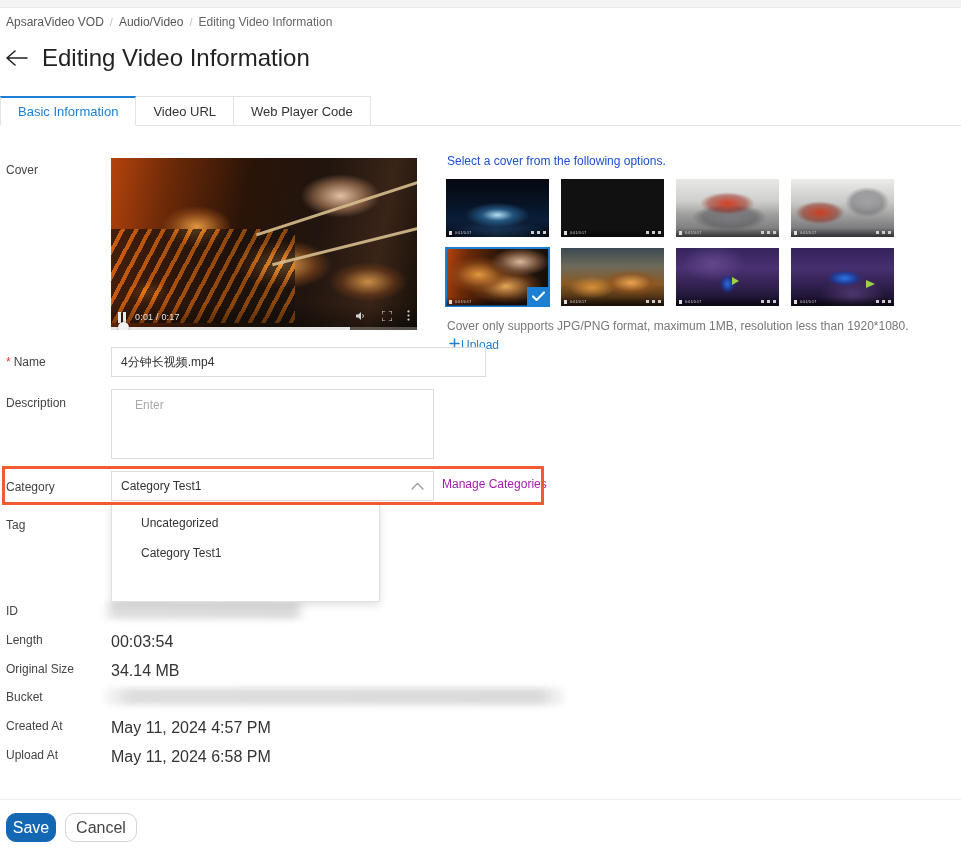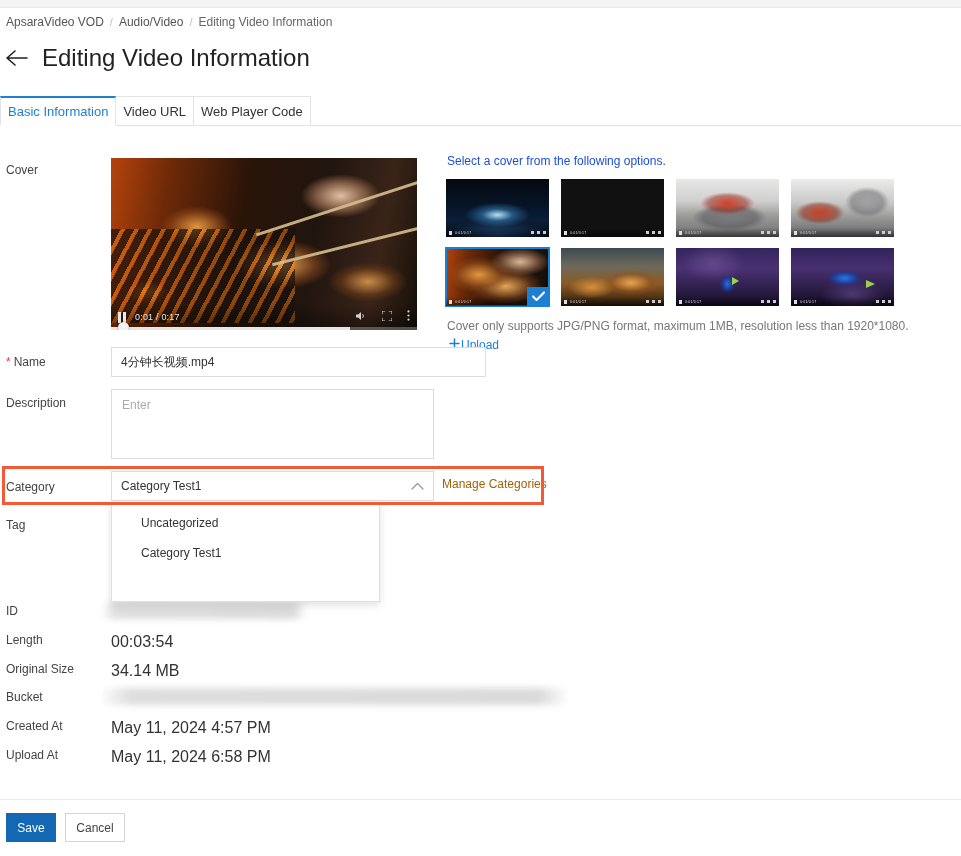--- a/index.html
+++ b/index.html
@@ -42,21 +42,21 @@
     font-size: 24px; font-weight: 400; color: #222222; line-height: 1;
   }
 
   
   .tabs {
     position: absolute; top: 97px; left: 0; width: 961px; height: 29px;
     border-bottom: 1px solid #e3e3e3;
     display: flex; align-items: flex-end;
   }
   .tab {
-    height: 29px; padding: 0 7px;
+    height: 29px; padding: 0 17px;
     display: flex; align-items: center; justify-content: center;
     font-size: 13px; color: #333333;
     background: #ffffff;
     border: 1px solid #e3e3e3; border-bottom: none;
     margin-right: -1px;
     cursor: pointer;
   }
   .tab.active {
     color: #1b7fd4;
     border-top: 2px solid #1b7fd4;
@@ -130,21 +130,21 @@
     width: 375px; height: 30px;
     border: 1px solid #dcdcdc; background: #fff;
     font-family: "Liberation Sans", sans-serif; font-size: 12px;
     color: #333; padding: 0 9px; outline: none;
   }
   .textarea-input {
     position: absolute; left: 111px; top: 389px;
     width: 323px; height: 70px;
     border: 1px solid #dcdcdc; background: #fff;
     font-family: "Liberation Sans", sans-serif; font-size: 12px;
-    color: #333; padding: 8px 10px; outline: none; resize: none;
+    color: #333; padding: 8px 23px; outline: none; resize: none;
   }
   .textarea-input::placeholder, .text-input::placeholder { color: #aaaaaa; }
 
   
   .select-box {
     position: absolute; left: 111px; top: 471px;
     width: 323px; height: 30px;
     border: 1px solid #dcdcdc; background: #fff;
     display: flex; align-items: center; padding: 0 9px;
     cursor: pointer; z-index: 6;
@@ -158,21 +158,21 @@
     border: 1px solid #e0e0e0; border-top: none;
     box-shadow: 0 3px 8px rgba(0,0,0,0.12);
     padding-top: 6px; z-index: 7;
   }
   .option-item {
     height: 30px; display: flex; align-items: center;
     padding-left: 29px; font-size: 12px; color: #333; cursor: pointer;
   }
   .manage-link {
     position: absolute; left: 442px; top: 477px;
-    font-size: 12px; color: #a16207; cursor: pointer; z-index: 6;
+    font-size: 12px; color: #a21caf; cursor: pointer; z-index: 6;
   }
   .red-highlight {
     position: absolute; left: 2px; top: 466px;
     width: 542px; height: 39px;
     border: 3px solid #f15a35; z-index: 8; pointer-events: none;
   }
 
   
   .cover-hint {
     position: absolute; left: 447px; top: 154px;
@@ -282,26 +282,26 @@
     filter: blur(3px);
   }
 
   
   .footer-sep {
     position: absolute; left: 0; top: 799px; width: 961px; height: 1px;
     background: #ececec;
   }
   .btn {
     position: absolute; top: 813px; height: 29px;
-    font-family: "Liberation Sans", sans-serif; font-size: 12px;
+    font-family: "Liberation Sans", sans-serif; font-size: 16px;
     display: flex; align-items: center; justify-content: center;
-    cursor: pointer; border-radius: 0;
+    cursor: pointer; border-radius: 10px;
   }
   .btn-save { left: 6px; width: 50px; background: #1467b3; color: #fff; border: 1px solid #1467b3; }
-  .btn-cancel { left: 65px; width: 60px; background: #fff; color: #444; border: 1px solid #d4d4d4; }
+  .btn-cancel { left: 65px; width: 72px; background: #fff; color: #444; border: 1px solid #d4d4d4; }
 </style>
 </head>
 <body>
 
 <div class="top-strip"></div>
 
 <div class="breadcrumb">
   <span class="crumb link">ApsaraVideo VOD</span>
   <span class="sep">/</span>
   <span class="crumb link">Audio/Video</span>

